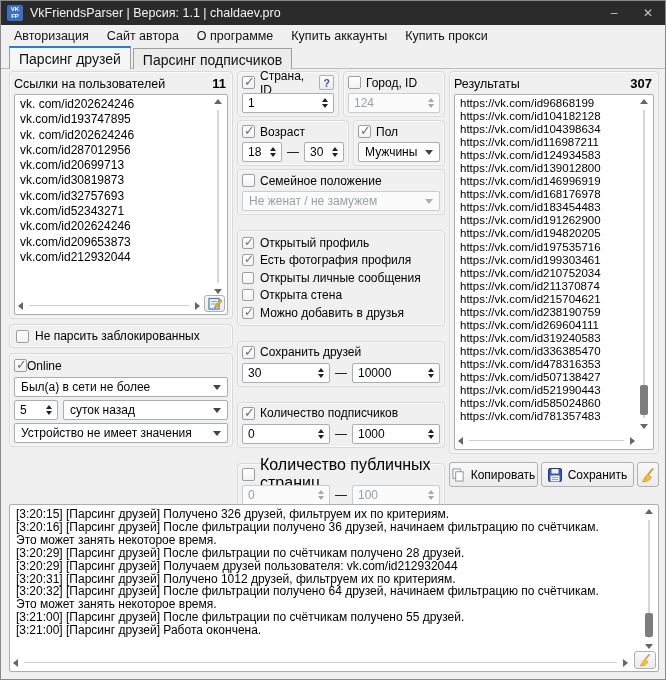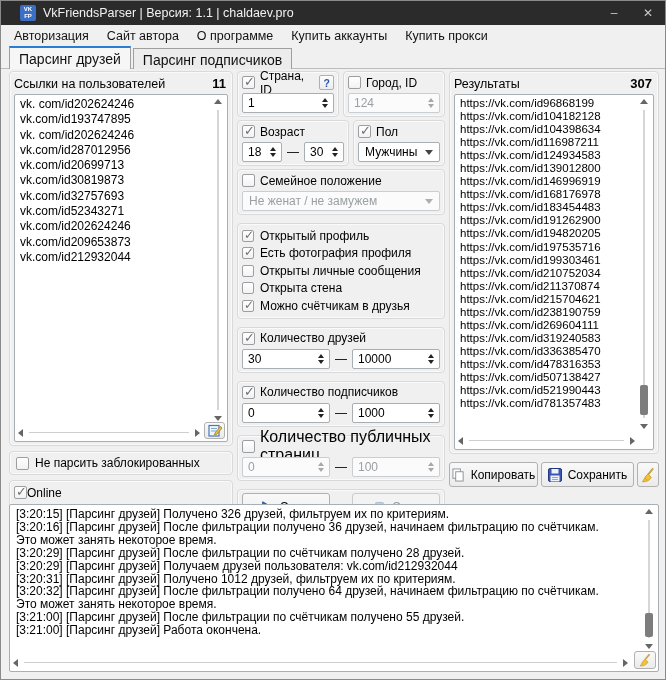--- a/index.html
+++ b/index.html
@@ -1,20 +1,20 @@
 <!DOCTYPE html>
 <html><head>
 <meta charset="utf-8">
 <style>
   * { margin:0; padding:0; box-sizing:border-box; font-family:"Liberation Sans","DejaVu Sans",sans-serif; }
   html,body { background:#d8d8d8; }
   .window { position:relative; width:666px; height:680px; background:#f0f0f0; overflow:hidden; border:1px solid #8a8a8a; }
 
   
-  .titlebar { position:absolute; left:0; top:0; right:0; height:24px; background:#2b2b2b; display:flex; align-items:center; padding-left:19px; }
+  .titlebar { position:absolute; left:0; top:0; right:0; height:24px; background:#2b2b2b; display:flex; align-items:center; padding-left:6px; }
   .app-icon { width:16px; height:16px; background:#3b6fc4; border-radius:2px; color:#fff; font-size:6px; font-weight:bold; line-height:7px; text-align:center; padding-top:1px; }
   .titlebar .title { color:#f2f2f2; font-size:12.5px; margin-left:7px; flex:1; }
   .win-btns { display:flex; height:100%; }
   .win-btn { width:34px; height:100%; display:flex; align-items:center; justify-content:center; color:#c8c8c8; font-size:12px; }
 
   
   .menubar { position:absolute; left:0; top:24px; right:0; height:21px; background:#f0f0f0; display:flex; align-items:center; padding-left:4px; }
   .menu-item { font-size:12.5px; color:#111; padding:11px 9px; white-space:nowrap; }
 
   
@@ -58,33 +58,33 @@
   .vsb .thumb { position:absolute; left:2px; width:8px; background:#7d7d7d; border-radius:2px; }
   .sb-tri-up { width:0;height:0;border-left:4px solid transparent;border-right:4px solid transparent;border-bottom:5px solid #666; }
   .sb-tri-dn { width:0;height:0;border-left:4px solid transparent;border-right:4px solid transparent;border-top:5px solid #666; }
   .sb-tri-l  { width:0;height:0;border-top:4px solid transparent;border-bottom:4px solid transparent;border-right:5px solid #666; }
   .sb-tri-r  { width:0;height:0;border-top:4px solid transparent;border-bottom:4px solid transparent;border-left:5px solid #666; }
   .hsb { position:absolute; left:3px; bottom:2px; height:13px; display:flex; align-items:center; }
   .hsb .line { flex:1; height:1px; background:#cfcfcf; margin:0 6px; }
 
   
   .col-left { position:absolute; left:8px; top:70px; width:224px; }
-  .links-gb .listbox { height:348px;padding-left:40px; }
+  .links-gb .listbox { height:221px;padding-left:40px; }
   .links-items { font-size:12px; line-height:15.3px; color:#000; }
   .links-hsb { right:27px; }
   .edit-btn { position:absolute; right:2px; bottom:2px; width:21px; height:17px; }
   .skip-gb { margin-top:5px; display:flex; align-items:center; gap:6px; height:24px; font-size:12px; padding:0 6px; }
   .online-gb { margin-top:5px; display:flex; flex-direction:column; gap:3px; }
   .online-row1 { display:flex; align-items:center; font-size:12px; height:17px; }
   .online-row3 { display:flex; gap:5px; }
 
   .col-mid { position:absolute; left:236px; top:70px; width:208px; }
   .mrow { display:flex; gap:4px; margin-bottom:3px; }
   .mrow .gb { flex:1; display:flex; flex-direction:column; gap:3px; }
-  .gb-full { margin-bottom:8px; display:flex; flex-direction:column; gap:3px; }
+  .gb-full { margin-bottom:15px; display:flex; flex-direction:column; gap:3px; }
   .flag-row { display:flex; align-items:center; gap:6px; font-size:12px; height:13.5px; }
   .flag-row .cb { width:12px; height:12px; flex:0 0 12px; }
   .flag-row .cb.checked::after { font-size:12px; top:-3px; left:1px; }
   .range { display:flex; align-items:center; gap:3px; }
   .range .spin { flex:1; }
   .startstop { display:flex; gap:22px; }
   .startstop .btn { flex:1; height:28px; }
 
   .col-right { position:absolute; left:448px; top:70px; width:210px; }
   .results-gb .listbox { height:356px; }
@@ -297,28 +297,28 @@
       <div class="flag-row">
         <span class="cb"></span>
         <span>Открыты личные сообщения</span>
       </div>
       <div class="flag-row">
         <span class="cb"></span>
         <span>Открыта стена</span>
       </div>
       <div class="flag-row">
         <span class="cb checked"></span>
-        <span>Можно счётчикам в друзья</span>
+        <span>Можно добавить в друзья</span>
       </div>
     </div>
 
     <div class="gb gb-full">
       <div class="cap" style="height:15px; font-size:12px;">
         <span class="cb checked"></span>
-        <span>Количество друзей</span>
+        <span>Сохранить друзей</span>
       </div>
       <div class="range">
         <div class="spin inset">
           <span class="val">30</span>
           <span class="arrows">
               <span class="tri-up"></span>
               <span class="tri-down"></span>
             </span>
         </div>
         <span class="dash">—</span>
@@ -421,20 +421,21 @@
             <div class="link-row">https://vk.com/id210752034</div>
             <div class="link-row">https://vk.com/id211370874</div>
             <div class="link-row">https://vk.com/id215704621</div>
             <div class="link-row">https://vk.com/id238190759</div>
             <div class="link-row">https://vk.com/id269604111</div>
             <div class="link-row">https://vk.com/id319240583</div>
             <div class="link-row">https://vk.com/id336385470</div>
             <div class="link-row">https://vk.com/id478316353</div>
             <div class="link-row">https://vk.com/id507138427</div>
             <div class="link-row">https://vk.com/id521990443</div>
+            <div class="link-row">https://vk.com/id585024860</div>
             <div class="link-row">https://vk.com/id781357483</div>
           </div>
         <div class="vsb">
           <div class="a-up sb-tri-up"></div>
           <div class="thumb" style="bottom:16px; height:30px;"></div>
           <div class="a-dn sb-tri-dn"></div>
         </div>
         <div class="hsb" style="right:18px;">
           <div class="sb-tri-l"></div>
           <div class="line"></div>

